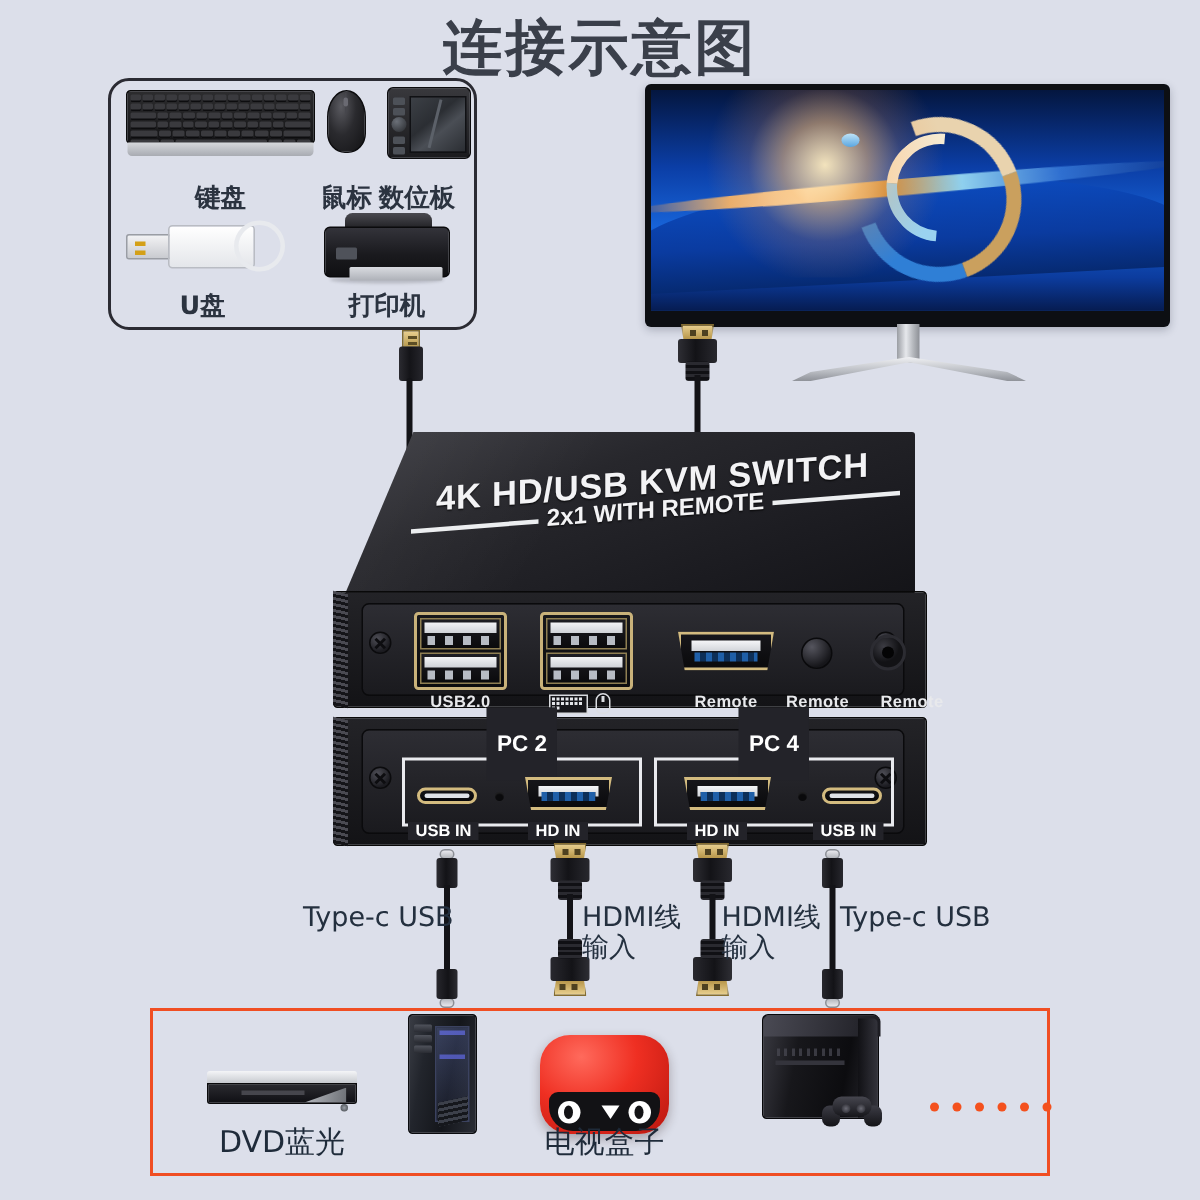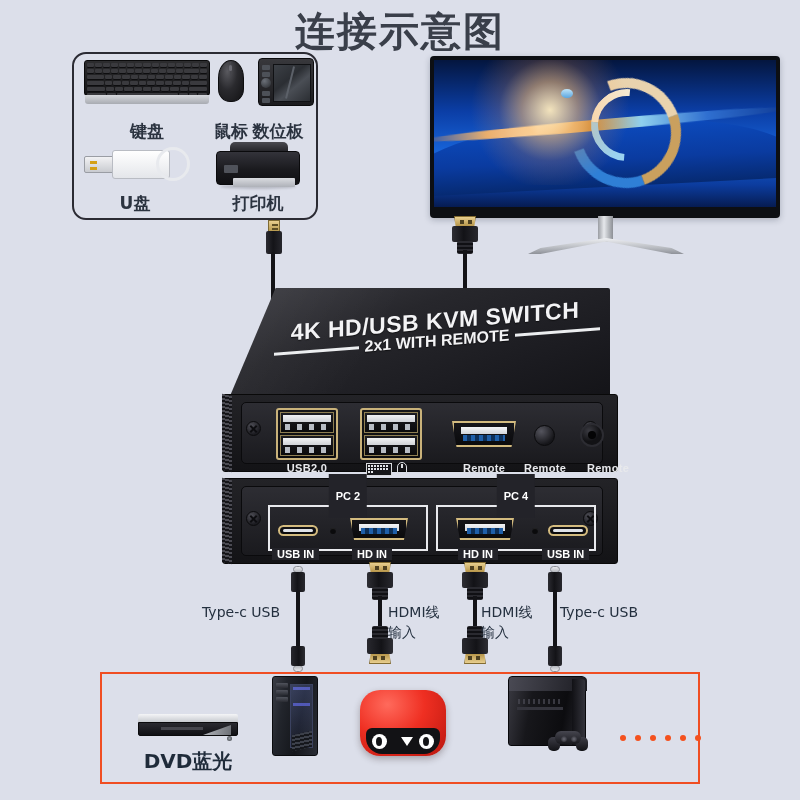--- a/index.html
+++ b/index.html
@@ -208,21 +208,21 @@
   .jack{position:absolute;width:24px;height:24px;border-radius:50%;
     background:radial-gradient(circle at 35% 30%,#3b3b42,#121215 55%);
     border:2px solid #2c2c32;box-sizing:border-box;}
   .jack:after{content:"";position:absolute;left:6px;top:6px;width:8px;height:8px;
     border-radius:50%;background:#040405;}
 
   .pcgroup{position:absolute;top:10px;height:54px;}
   .pcbox{position:absolute;left:0;top:8px;width:100%;height:46px;
     border:2px solid #e9eaee;box-sizing:border-box;}
   .pclabel{position:absolute;left:50%;top:-1px;transform:translate(-50%,-50%);
-    background:#232329;padding:16px 7px;font-size:11px;font-weight:800;color:#fff;white-space:nowrap;}
+    background:#232329;padding:16px 7px;font-size:15px;font-weight:800;color:#fff;white-space:nowrap;}
   .sublabel{position:absolute;bottom:-9px;background:#232329;padding:0 5px;
     font-size:11px;font-weight:800;color:#fff;white-space:nowrap;}
   .dot{position:absolute;width:6px;height:6px;border-radius:50%;background:#0a0a0c;
     box-shadow:inset 0 1px 1px rgba(255,255,255,.1);}
 
   
   .kbicon{position:absolute;width:26px;height:13px;
     background:#16161a;border:1px solid #d8dade;box-sizing:border-box;
     display:flex;flex-wrap:wrap;align-content:flex-start;padding:1px;gap:1px;}
   .kbicon span{width:2px;height:2px;background:#e3e5e9;}
@@ -252,21 +252,21 @@
 
   .c-plug{position:absolute;width:14px;height:26px;}
   .c-plug .tip{position:absolute;left:2px;top:0;width:10px;height:7px;border-radius:4px;
     background:linear-gradient(#e9e9ee,#b4b7bd);border:1px solid #8b8e95;box-sizing:border-box;}
   .c-plug .body{position:absolute;left:0;top:6px;width:14px;height:20px;
     background:linear-gradient(90deg,#2c2c32,#131317 45%,#27272d);border-radius:2px;}
 
   .arrow-path{position:absolute;}
 
   
-  .cab-label{position:absolute;font-size:14px;font-weight:400;color:#24303f;
+  .cab-label{position:absolute;font-size:18px;font-weight:400;color:#24303f;
     line-height:20px;white-space:nowrap;
     font-family:"DejaVu Sans","Liberation Sans",sans-serif;}
 
   
   #source-box{left:100px;top:672px;width:600px;height:112px;
     border:2px solid #f04e23;box-sizing:border-box;}
   .src-cap{position:absolute;text-align:center;font-size:20px;font-weight:400;
     color:#1f2b3a;white-space:nowrap;
     font-family:"DejaVu Sans","Liberation Sans",sans-serif;}
 
@@ -713,21 +713,21 @@
   <div class="abs" id="source-box"></div>
 
   <div class="abs" id="dvd">
     <div class="dvd-top"></div>
     <div class="dvd-face">
         <div class="dvd-slot"></div>
         <div class="dvd-swoosh"></div>
         <div class="dvd-dot"></div>
       </div>
   </div>
-  <div class="src-cap" style="left:124px;top:748px;width:128px;font-weight:bold;">DVD蓝光</div>
+  <div class="src-cap" style="left:124px;top:748px;width:128px;">DVD蓝光</div>
 
   <div class="abs" id="tower">
     <div class="tw-body">
       <div class="tw-bay" style="top:6px;"></div>
       <div class="tw-bay" style="top:13px;"></div>
       <div class="tw-bay" style="top:20px;"></div>
       <div class="tw-led" style="top:10px;"></div>
       <div class="tw-led" style="top:26px;"></div>
       <div class="tw-glass"></div>
       <div class="tw-grill"></div>
@@ -736,20 +736,21 @@
 
   <div class="abs" id="tvbox">
     <div class="tv-body">
       <div class="tv-face">
         <div class="tv-eye" style="left:6px;"></div>
         <div class="tv-nose"></div>
         <div class="tv-eye" style="right:6px;"></div>
       </div>
     </div>
   </div>
+  <div class="src-cap" style="left:333px;top:748px;width:140px;">电视盒子</div>
 
   <div class="abs" id="ps3">
     <div class="ps-body">
       <div class="ps-top"></div>
       <div class="ps-mark"></div>
       <div class="ps-slot"></div>
       <div class="ps-side"></div>
     </div>
     <div class="pad">
       <div class="pad-grip" style="left:0;"></div>

